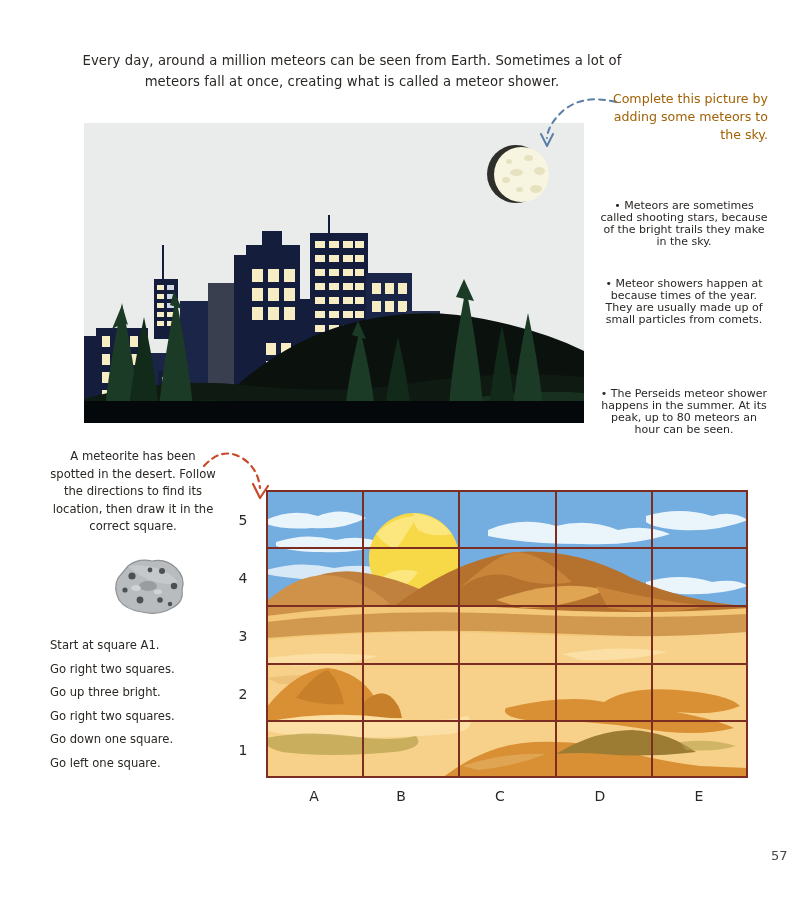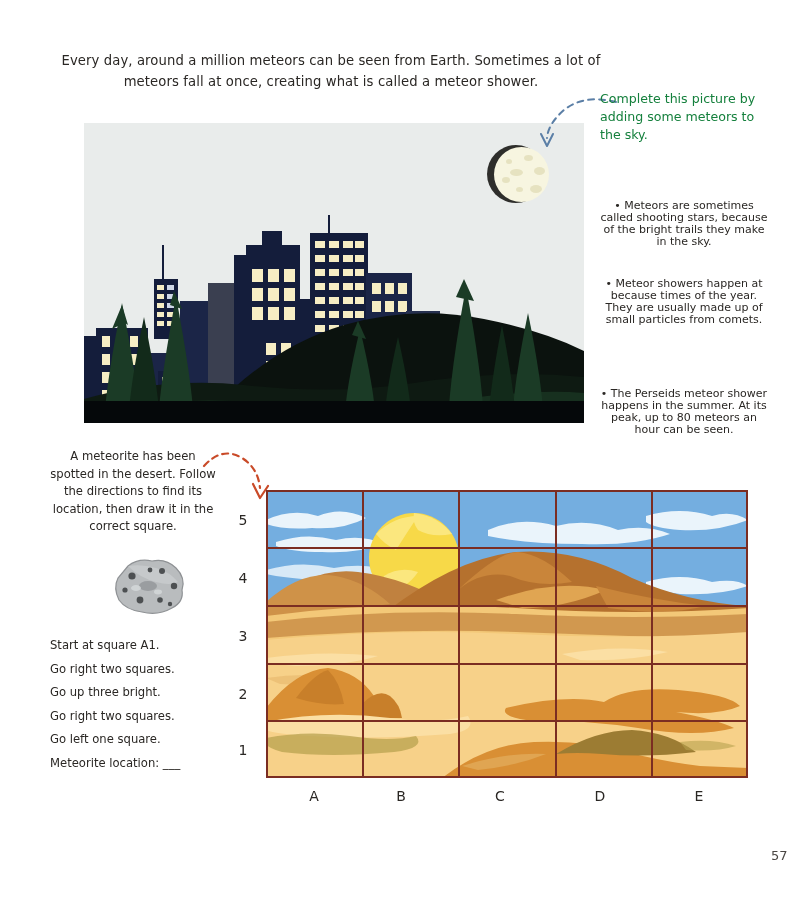--- a/index.html
+++ b/index.html
@@ -4,21 +4,21 @@
 <style>
   html,body{margin:0;padding:0;}
   body{
     width:800px;height:902px;background:#ffffff;position:relative;
     font-family:"DejaVu Sans", sans-serif;color:#231f20;overflow:hidden;
   }
   .page{position:absolute;inset:0;}
 
   
   .headline{
-    position:absolute;left:51px;top:50px;width:560px;
+    position:absolute;left:72px;top:50px;width:560px;
     text-align:center;font-size:13.2px;line-height:21px;
     letter-spacing:.1px;color:#2a2724;
   }
 
   
   .city-frame{
     position:absolute;left:84px;top:123px;width:500px;height:300px;
     overflow:hidden;background:#e9eceb;
   }
   .city-sky{position:absolute;inset:0;background:#e9eceb;}
@@ -35,21 +35,21 @@
   .bldg{position:absolute;background:#141d3b;}
   .bldg.b2{background:#1b2547;}
   .bldg.b3{background:#26304f;}
   .bldg.grey{background:#3a3f50;}
   .win{position:absolute;background:#f6edc4;}
   .win.pale{background:#cfd7e6;}
   .ground{position:absolute;left:0;bottom:0;width:100%;height:22px;background:#05080a;}
 
   
   .callout{
-    position:absolute;text-align:left;color:#15803d;
+    position:absolute;text-align:right;color:#a16207;
   }
   .callout.main{left:600px;top:90px;width:168px;font-size:12.6px;line-height:18px;}
   .fact{
     position:absolute;left:598px;width:172px;text-align:center;
     font-size:11px;line-height:12px;color:#2a2724;
   }
   .fact.f1{top:200px;}
   .fact.f2{top:278px;}
   .fact.f3{top:388px;}
 
@@ -295,22 +295,22 @@
     <circle cx="58" cy="48" r="2.2" fill="#4d5052"></circle>
     <ellipse cx="24" cy="32" rx="5" ry="3" fill="#d6d9db" opacity=".8"></ellipse>
     <ellipse cx="46" cy="36" rx="4" ry="2.4" fill="#d6d9db" opacity=".8"></ellipse>
   </svg>
 
   <div class="directions">
     <div>Start at square A1.</div>
     <div>Go right two squares.</div>
     <div>Go up three bright.</div>
     <div>Go right two squares.</div>
+    <div>Go down one square.</div>
     <div>Go left one square.</div>
-    <div>Meteorite location: ___</div>
   </div>
 
   <div class="grid-wrap">
     <div class="desert">
       <svg style="position:absolute;inset:0;width:100%;height:100%;" viewBox="0 0 482 288" preserveAspectRatio="none">
 
         <rect x="0" y="0" width="482" height="122" fill="#74aee0"></rect>
 
         <path d="M0 30 Q26 18 52 26 Q76 16 100 28 Q78 40 46 38 Q18 40 0 34 Z" fill="#eaf4fb"></path>
         <path d="M10 52 Q40 42 70 50 Q96 44 118 54 Q90 64 56 62 Q26 62 10 56 Z" fill="#eaf4fb"></path>

